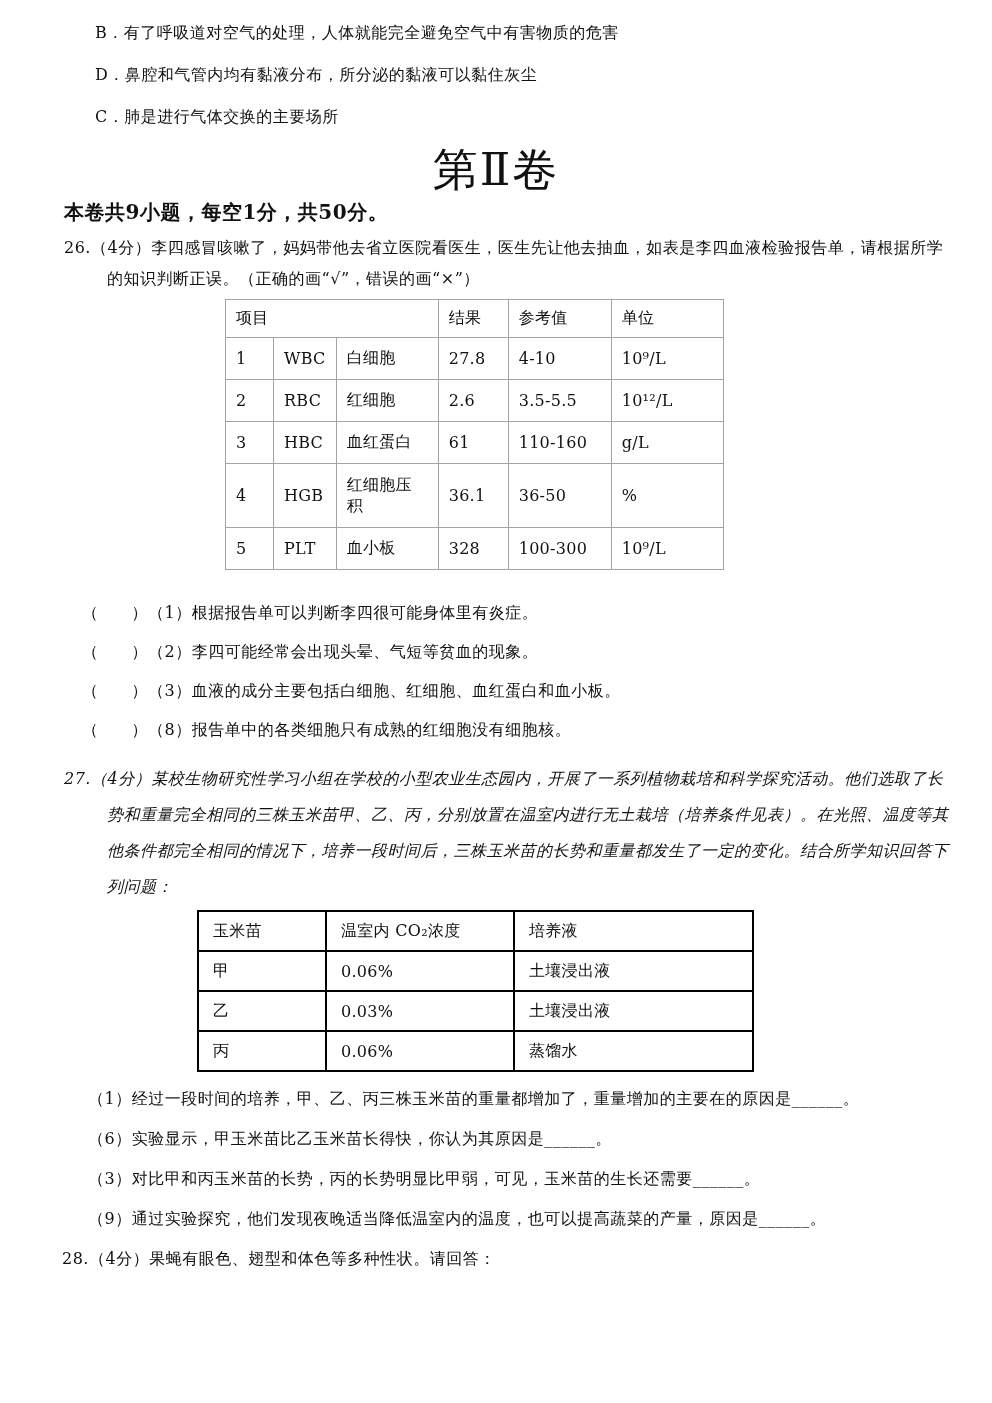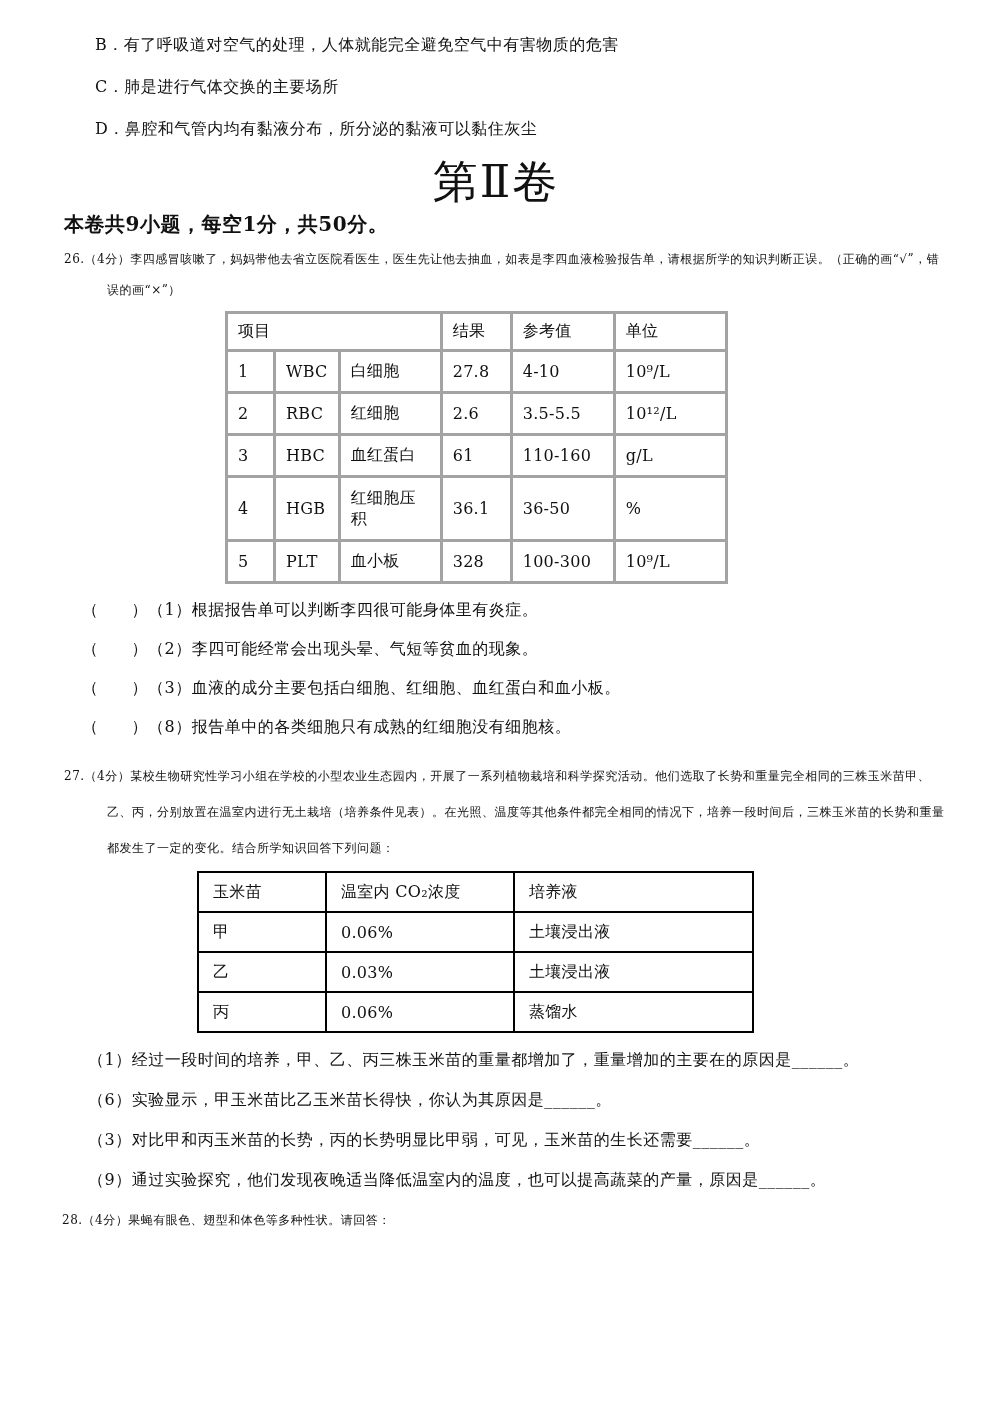--- a/index.html
+++ b/index.html
@@ -8,21 +8,21 @@
     width: 992px;
     height: 1403px;
     font-family: "DejaVu Serif", "Liberation Serif", serif;
     color: #111111;
     overflow: hidden;
     position: relative;
   }
   .page {
     width: 992px;
     height: 1185px;
-    padding-top: 34px;
+    padding-top: 22px;
     background: #ffffff;
   }
   
   .choices { margin-left: 95px; }
   .choice {
     font-size: 16px;
     line-height: 22px;
     margin-bottom: 20px;
     letter-spacing: 0.5px;
   }
@@ -40,46 +40,46 @@
     margin-top: 9px;
     font-size: 20px;
     line-height: 22px;
     font-weight: bold;
     letter-spacing: 0.5px;
   }
   
   .stem {
     margin-left: 64px;
     margin-right: 42px;
-    font-size: 12px;
+    font-size: 16px;
     letter-spacing: 0.5px;
     padding-left: 43px;
     text-indent: -43px;
   }
   .stem.q26 { margin-top: 9px; line-height: 31px; }
-  .stem.q27 { margin-top: 20px; line-height: 36px; }
+  .stem.q27 { margin-top: 20px; line-height: 36px; font-style: italic; }
   .stem.q28 { margin-top: 16px; line-height: 22px; padding-left: 0; text-indent: 0; margin-left: 62px; }
   
   table { border-collapse: collapse; table-layout: fixed; background: #ffffff; }
   .t1 {
     margin-left: 225px;
     margin-top: 5px;
     font-size: 16px;
   }
   .t1 td {
-    border: 3px solid #a3a3a3;
+    border: 1px solid #a3a3a3;
     padding: 2px 10px;
     vertical-align: middle;
     height: 42px;
     letter-spacing: 0.3px;
   }
   .t1 tr.hdr td { height: 38px; }
   .t1 tr.tall td { height: 64px; }
   
-  .judgments { margin-top: 15px; }
+  .judgments { margin-top: 32px; }
   .judgment {
     margin-left: 82px;
     font-size: 16px;
     line-height: 22px;
     margin-bottom: 17px;
     letter-spacing: 0.5px;
   }
   
   .t2 {
     margin-left: 197px;
@@ -105,22 +105,22 @@
     letter-spacing: 0.5px;
   }
 </style>
 </head>
 <body>
 
 <div class="page">
 
   <div class="choices">
     <p class="choice">B．有了呼吸道对空气的处理，人体就能完全避免空气中有害物质的危害</p>
+    <p class="choice">D．鼻腔和气管内均有黏液分布，所分泌的黏液可以黏住灰尘</p>
     <p class="choice">C．肺是进行气体交换的主要场所</p>
-    <p class="choice">D．鼻腔和气管内均有黏液分布，所分泌的黏液可以黏住灰尘</p>
   </div>
 
   <h1 class="section-title">第Ⅱ卷</h1>
   <p class="section-note">本卷共9小题，每空1分，共50分。</p>
 
   <p class="stem q26">26.（4分）李四感冒咳嗽了，妈妈带他去省立医院看医生，医生先让他去抽血，如表是李四血液检验报告单，请根据所学的知识判断正误。（正确的画“√”，错误的画“×”）</p>
 
   <table class="t1">
     <colgroup>
       <col style="width:48px">

